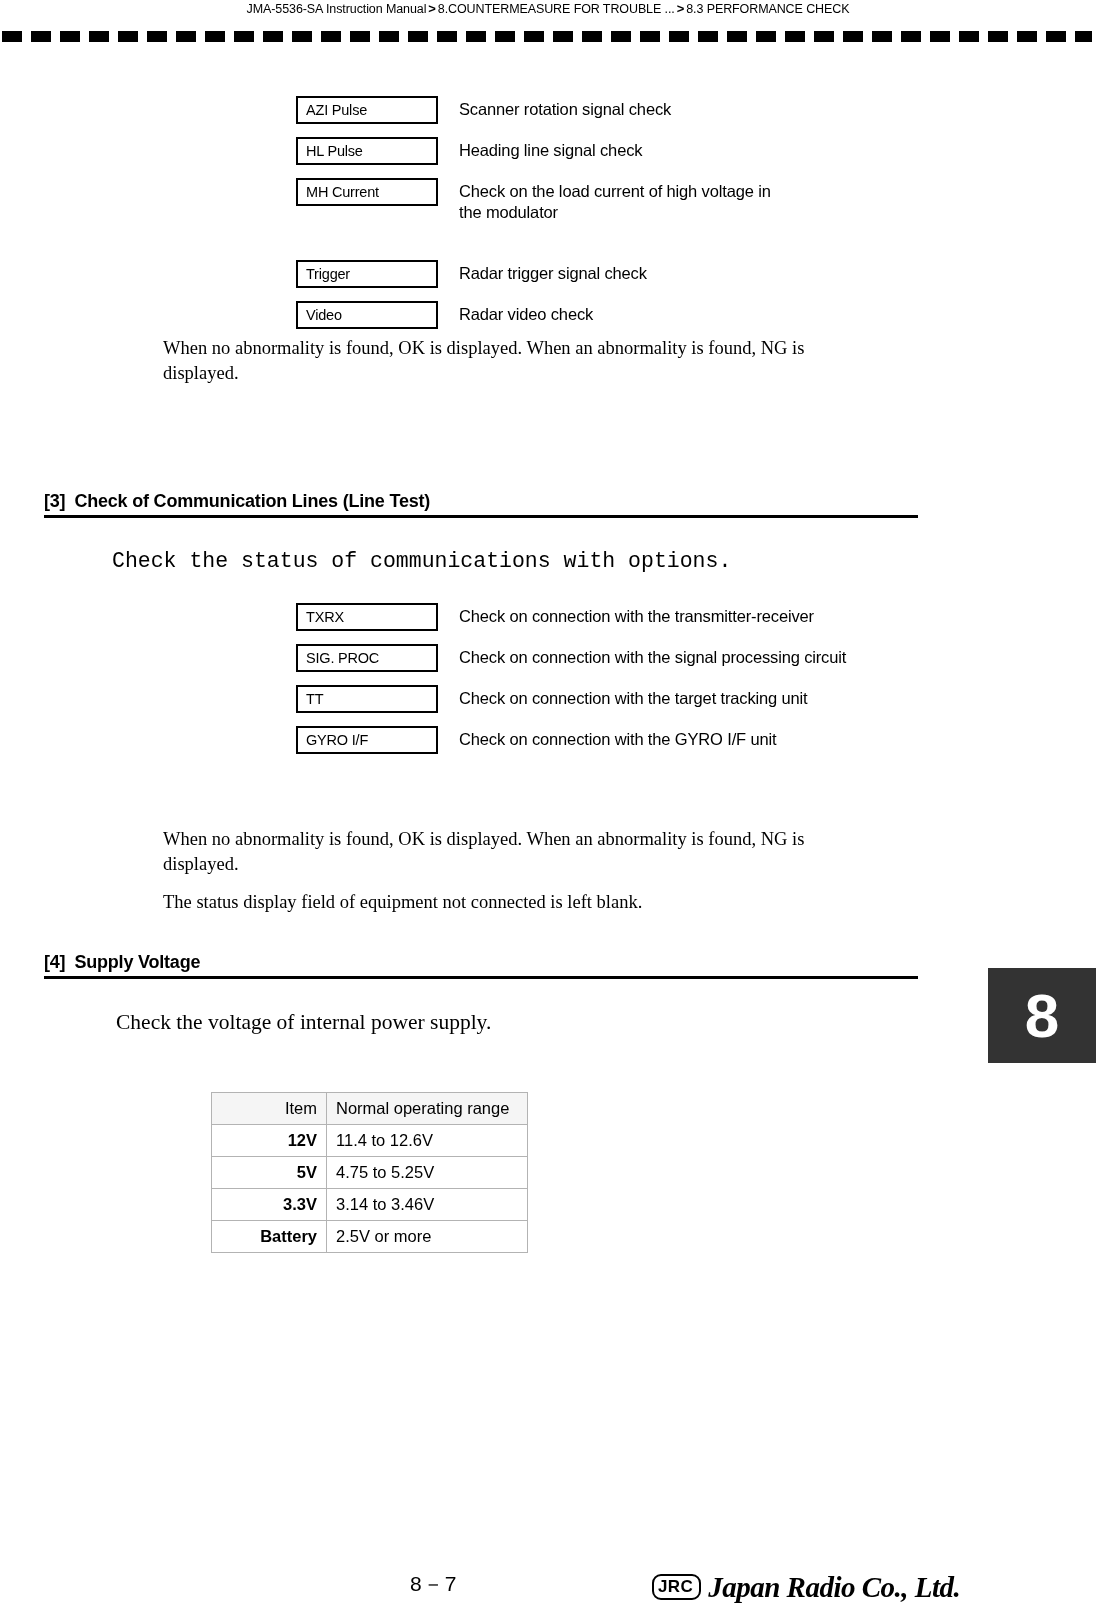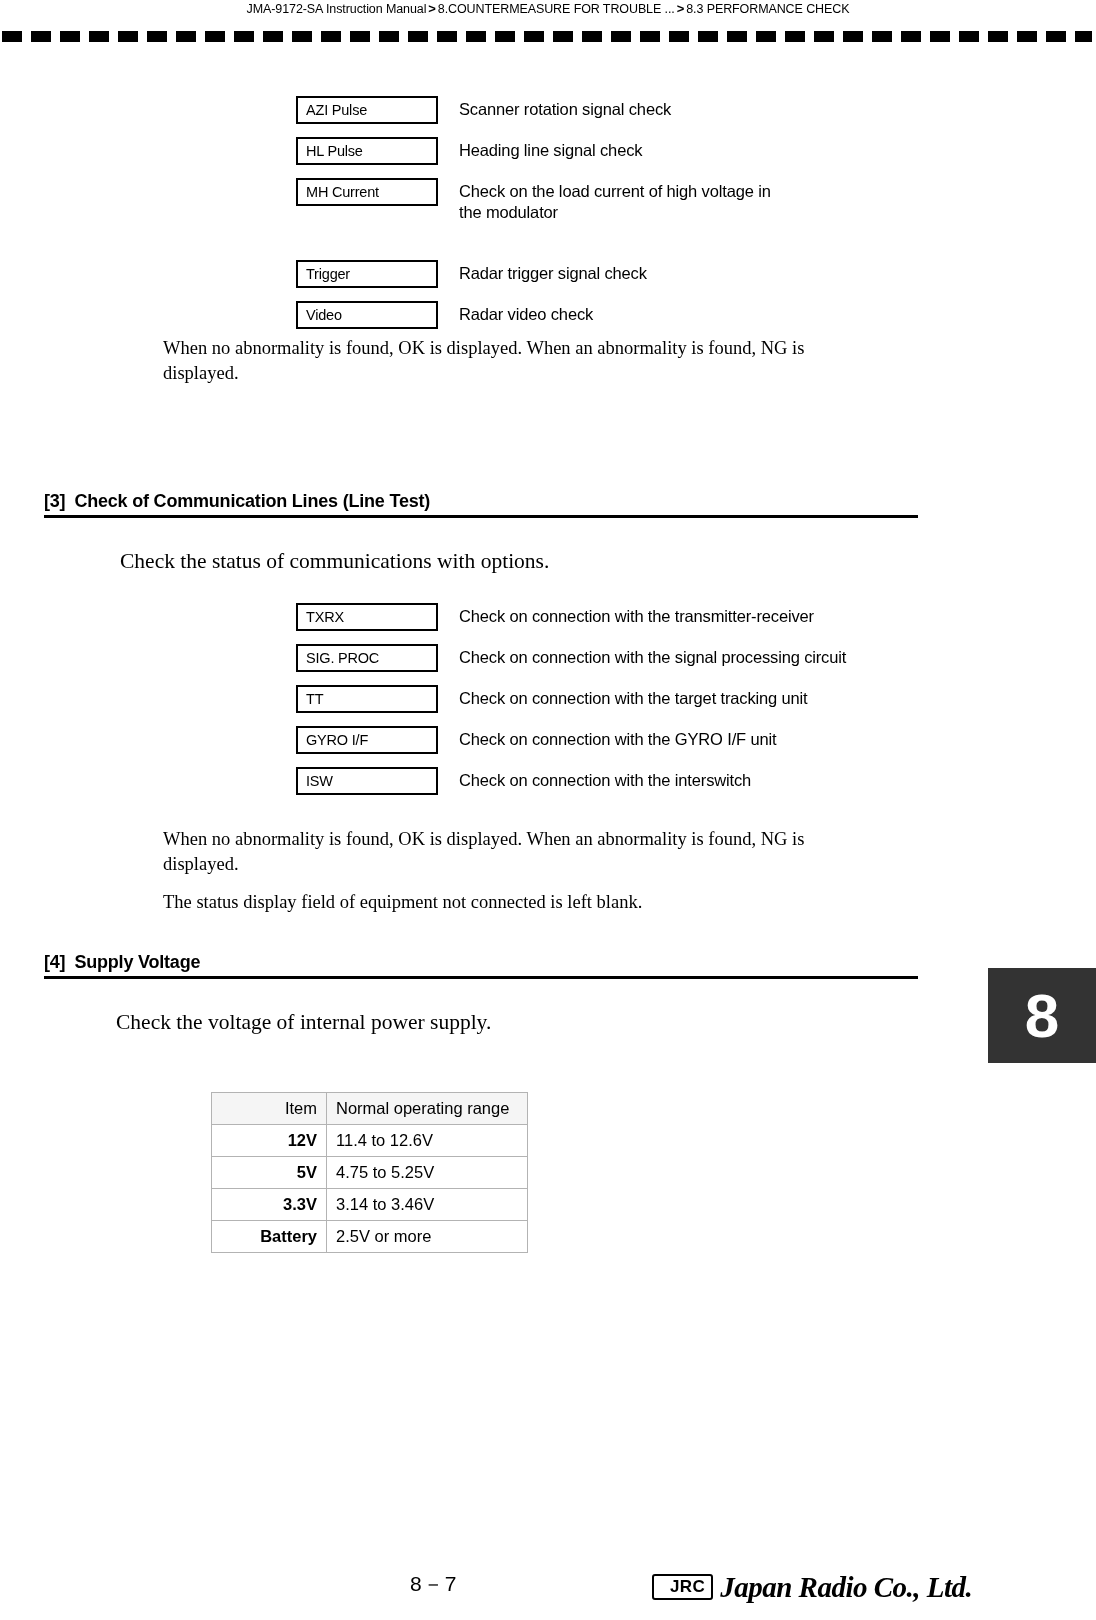--- a/index.html
+++ b/index.html
@@ -187,45 +187,45 @@
   }
   .footer-logo {
     position: absolute;
     left: 652px;
     top: 1572px;
     display: flex;
     align-items: center;
   }
   .jrc-mark {
     border: 2.2px solid #000;
-    border-radius: 3px;
+    border-radius: 9px;
     font-family: "Liberation Sans", sans-serif;
     font-weight: bold;
     font-size: 17px;
     letter-spacing: 0.4px;
-    padding: 1px 6px 2px 16px;
+    padding: 1px 6px 2px 4px;
     line-height: 19px;
   }
   .jrc-wordmark {
     font-family: "Liberation Serif", serif;
     font-style: italic;
     font-weight: bold;
     font-size: 29px;
     letter-spacing: -0.5px;
     padding-left: 7px;
     line-height: 30px;
   }
 </style>
 </head>
 <body>
 
 <div class="page">
 
   <div class="breadcrumb">
-    <span>JMA-9172-SA Instruction Manual</span><span class="sep">&gt;</span><span>8.COUNTERMEASURE FOR TROUBLE ...</span><span class="sep">&gt;</span><span>8.3  PERFORMANCE CHECK</span>
+    <span>JMA-5536-SA Instruction Manual</span><span class="sep">&gt;</span><span>8.COUNTERMEASURE FOR TROUBLE ...</span><span class="sep">&gt;</span><span>8.3  PERFORMANCE CHECK</span>
   </div>
 
   <div class="dashed-rule"></div>
 
   <div class="item-list" style="left:296px; top:96px;">
     <div class="item-row" style="margin-bottom:13px;">
       <div class="code-box">AZI Pulse</div>
       <div class="code-desc">Scanner rotation signal check</div>
     </div>
     <div class="item-row" style="margin-bottom:13px;">
@@ -250,42 +250,38 @@
   <div class="body-para" style="left:163px; top:336px; width:710px;">When no abnormality is found, OK is displayed. When an abnormality is found, NG is displayed.</div>
 
   <div class="section" style="top:491px;">
     <div class="section-head">
       <span class="section-num">[3]</span>
       <span>Check of Communication Lines (Line Test)</span>
     </div>
     <div class="section-rule"></div>
   </div>
 
-  <div class="intro" style="left:120px; top:548px; width:800px;">Check the status of communications with options.</div>
+  <div class="intro" style="left:112px; top:548px; width:800px;font-family:Liberation Mono, monospace;">Check the status of communications with options.</div>
 
   <div class="item-list" style="left:296px; top:603px;">
     <div class="item-row" style="margin-bottom:13px;">
       <div class="code-box">TXRX</div>
       <div class="code-desc">Check on connection with the transmitter-receiver</div>
     </div>
     <div class="item-row" style="margin-bottom:13px;">
       <div class="code-box">SIG. PROC</div>
       <div class="code-desc">Check on connection with the signal processing circuit</div>
     </div>
     <div class="item-row" style="margin-bottom:13px;">
       <div class="code-box">TT</div>
       <div class="code-desc">Check on connection with the target tracking unit</div>
     </div>
     <div class="item-row" style="margin-bottom:13px;">
       <div class="code-box">GYRO I/F</div>
       <div class="code-desc">Check on connection with the GYRO I/F unit</div>
-    </div>
-    <div class="item-row">
-      <div class="code-box">ISW</div>
-      <div class="code-desc">Check on connection with the interswitch</div>
     </div>
   </div>
 
   <div class="body-para" style="left:163px; top:827px; width:710px;">When no abnormality is found, OK is displayed. When an abnormality is found, NG is displayed.</div>
   <div class="body-para" style="left:163px; top:890px; width:720px;">The status display field of equipment not connected is left blank.</div>
 
   <div class="section" style="top:952px;">
     <div class="section-head">
       <span class="section-num">[4]</span>
       <span>Supply Voltage</span>

